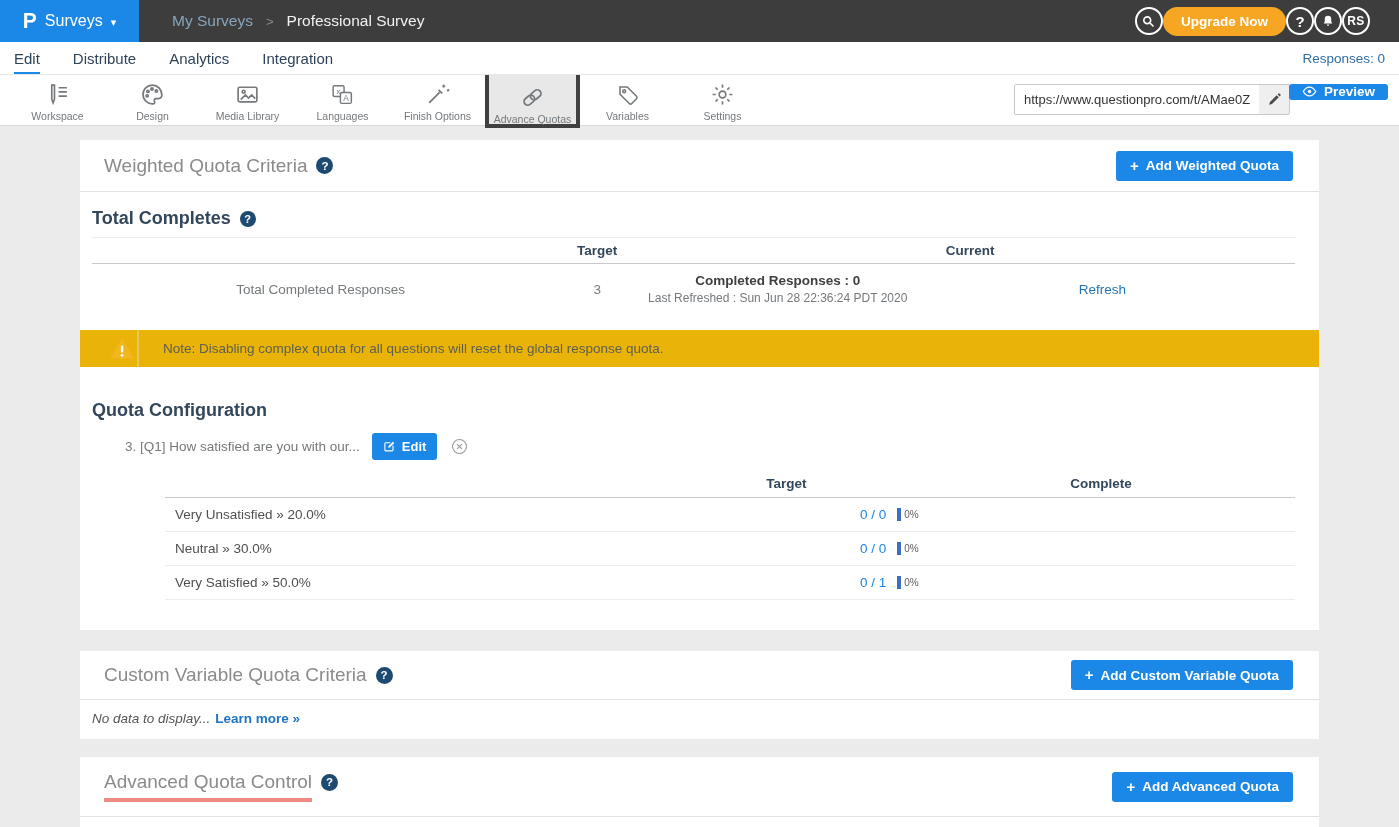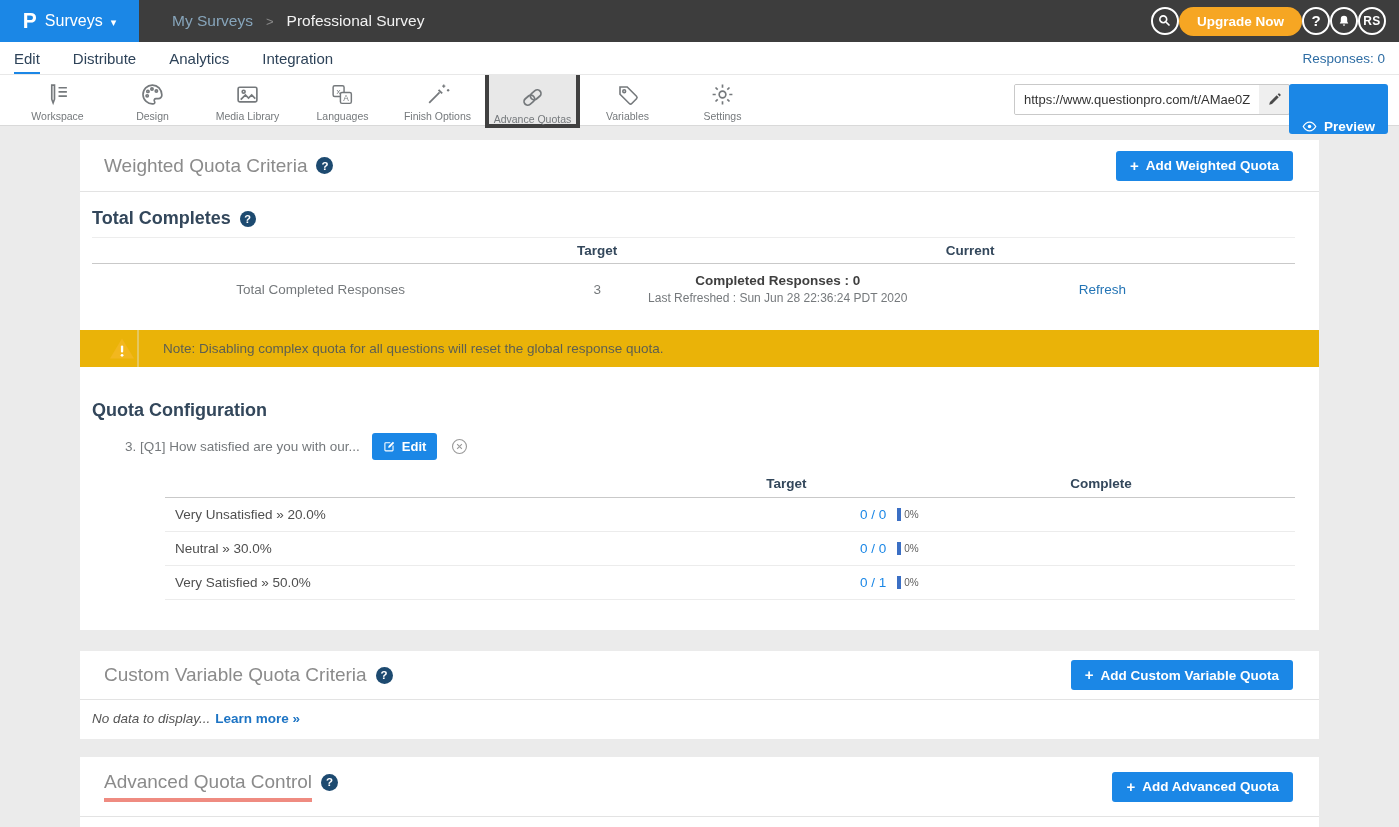--- a/index.html
+++ b/index.html
@@ -10,21 +10,21 @@
   
   .topbar { position:absolute; top:0; left:0; width:1399px; height:42px; background:#3d3d3d; display:flex; align-items:center; z-index:20; }
   .logo-area { width:139px; height:42px; background:#1b87e6; display:flex; align-items:center; justify-content:center; gap:8px; cursor:pointer; }
   .logo-p { color:#fff; font-size:21px; font-weight:bold; transform:scaleY(1.05); }
   .logo-menu { color:#fff; font-size:16px; }
   .logo-caret { color:#fff; font-size:11px; margin-top:2px; }
   .breadcrumb { display:flex; align-items:center; margin-left:33px; font-size:15.5px;text-align:right; }
   .bc-parent { color:#87a5bb; cursor:pointer; }
   .bc-sep { color:#8a8a8a; margin:0 13px; font-size:13px; }
   .bc-current { color:#f2f2f2; }
-  .top-actions { margin-left:auto; display:flex; align-items:flex-start; padding-right:13px; }
+  .top-actions { margin-left:auto; display:flex; align-items:center; padding-right:29px; }
   .circle-btn { width:28px; height:28px; border:2px solid #fff; border-radius:50%; display:flex; align-items:center; justify-content:center; color:#fff; cursor:pointer; background:transparent; font-weight:bold; }
   .circle-btn.q { font-size:15px; }
   .circle-btn.avatar { font-size:12px; letter-spacing:.3px; }
   .upgrade-btn { height:29px; background:#f6a623; border:none; border-radius:15px; color:#fff; font-weight:bold; font-size:13.5px; padding:0 18px; cursor:pointer; font-family:inherit; }
 
   
   .navbar { position:absolute; top:42px; left:0; width:1399px; height:33px; background:#fff; border-bottom:1px solid #e8e8e8; display:flex; align-items:center; padding:0 14px; z-index:19; }
   .nav-tabs { display:flex; gap:33px; height:100%; align-items:center; }
   .nav-tab { color:#2e4359; font-size:15px; height:100%; display:flex; align-items:center; cursor:pointer; border-bottom:2px solid transparent; padding-top:2px; }
   .nav-tab.active { border-bottom-color:#1b87e6; }
@@ -32,21 +32,21 @@
 
   
   .toolbar { position:absolute; top:75px; left:0; width:1399px; height:51px; background:#fff; border-bottom:1px solid #d9d9d9; display:flex; align-items:flex-start; padding-left:10px; z-index:18; }
   .tool-item { width:95px; height:50px; padding-top:7px; display:flex; flex-direction:column; align-items:center; gap:3px; cursor:pointer; }
   .tool-item .ticon { height:25px; display:flex; align-items:center; justify-content:center; }
   .tool-item .tlabel { font-size:10.5px; color:#75797c; white-space:nowrap; }
   .tool-item.highlighted { margin-top:-5px; height:58px; padding-top:11px; background:#e8e8e8; border:4px solid #404040; z-index:5; }
   .url-wrap { position:absolute; right:109px; top:9px; width:276px; height:31px; background:#efefef; border:1px solid #c9c9c9; border-radius:2px; display:flex; align-items:center; overflow:hidden; }
   .url-input { flex:1; height:100%; border:none; background:#fff; padding:0 9px; font-size:13px; color:#333; font-family:inherit; outline:none; }
   .url-pencil { width:30px; display:flex; align-items:center; justify-content:center; cursor:pointer; }
-  .preview-btn { position:absolute; right:11px; top:9px; height:50px; background:#1b87e6; border:none; border-radius:3px; color:#fff; font-weight:bold; font-size:13.5px; padding:0 13px; display:flex; align-items:flex-end; gap:7px; cursor:pointer; font-family:inherit; }
+  .preview-btn { position:absolute; right:11px; top:9px; height:16px; background:#1b87e6; border:none; border-radius:3px; color:#fff; font-weight:bold; font-size:13.5px; padding:0 13px; display:flex; align-items:flex-start; gap:7px; cursor:pointer; font-family:inherit; }
 
   
   .card { position:absolute; left:80px; width:1239px; background:#fff; }
   .card1 { top:140px; height:490px; }
   .card2 { top:651px; height:88px; }
   .card3 { top:757px; height:70px; }
   .section-header { display:flex; align-items:center; padding:0 26px 0 24px; border-bottom:1px solid #e3e3e3; }
   .card1 .section-header { height:52px; }
   .card2 .section-header { height:49px; }
   .card3 .section-header { height:60px; }

